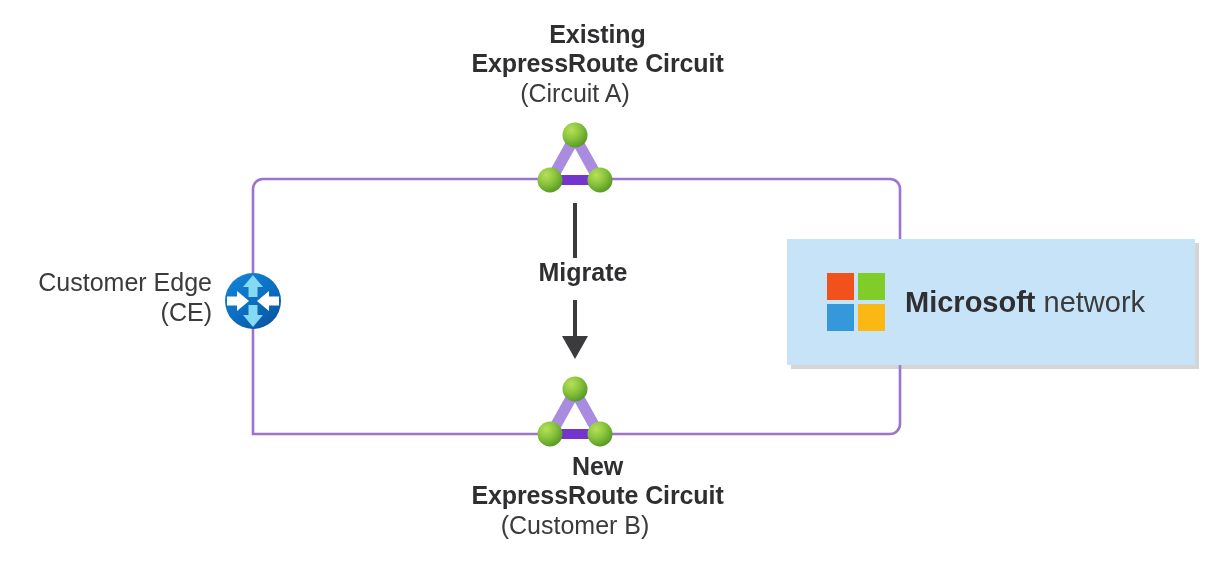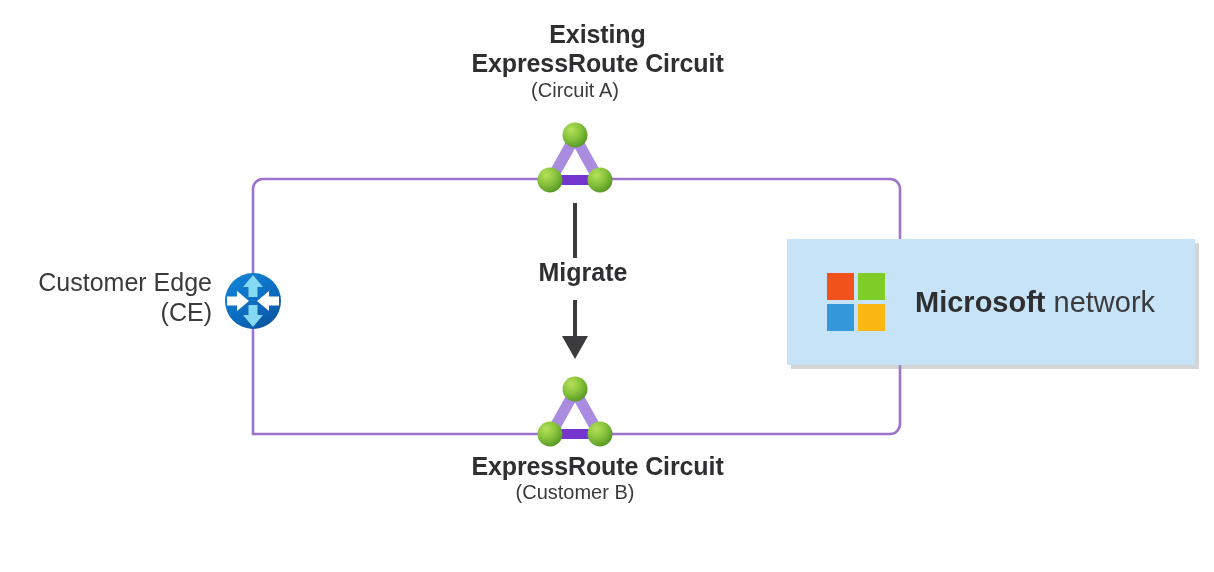--- a/index.html
+++ b/index.html
@@ -29,21 +29,21 @@
   .label-strong {
     font-weight: bold;
     font-size: 25px;
     letter-spacing: -0.1px;
     color: #2f2f32;
     white-space: nowrap;
     padding-left: 45px;
   }
   .label-light {
     font-weight: normal;
-    font-size: 20px;
+    font-size: 25px;
     color: #3b3a3c;
     white-space: nowrap;
   }
 
   
   #circuit-a-caption {
     left: 0; top: 20px; width: 1150px;
   }
   
   #circuit-b-caption {
@@ -77,21 +77,21 @@
     width: 58px;
     height: 58px;
     display: grid;
     grid-template-columns: 1fr 1fr;
     grid-template-rows: 1fr 1fr;
     gap: 4px;
     flex: 0 0 auto;
   }
   #ms-logo span { display: block; }
   #ms-text {
-    margin-left: 30px;
+    margin-left: 20px;
     font-size: 29px;
     color: #3b3a3c;
     white-space: nowrap;
   }
   #ms-text .b { font-weight: bold; color: #2f2f32; }
 
   
   #migrate-label {
     left: 8px; top: 258px; width: 1150px;
     text-align: center;
@@ -180,20 +180,21 @@
     </g>
   </svg>
 
   <div id="circuit-a-caption" class="abs label-block">
     <div class="label-strong">Existing</div>
     <div class="label-strong">ExpressRoute Circuit</div>
     <div class="label-light">(Circuit A)</div>
   </div>
 
   <div id="circuit-b-caption" class="abs label-block">
+    <div class="label-strong">New</div>
     <div class="label-strong">ExpressRoute Circuit</div>
     <div class="label-light">(Customer B)</div>
   </div>
 
   <div id="ce-caption" class="abs">
     <div class="label-light">Customer Edge</div>
     <div class="label-light">(CE)</div>
   </div>
 
   <div id="migrate-label" class="abs">Migrate</div>

